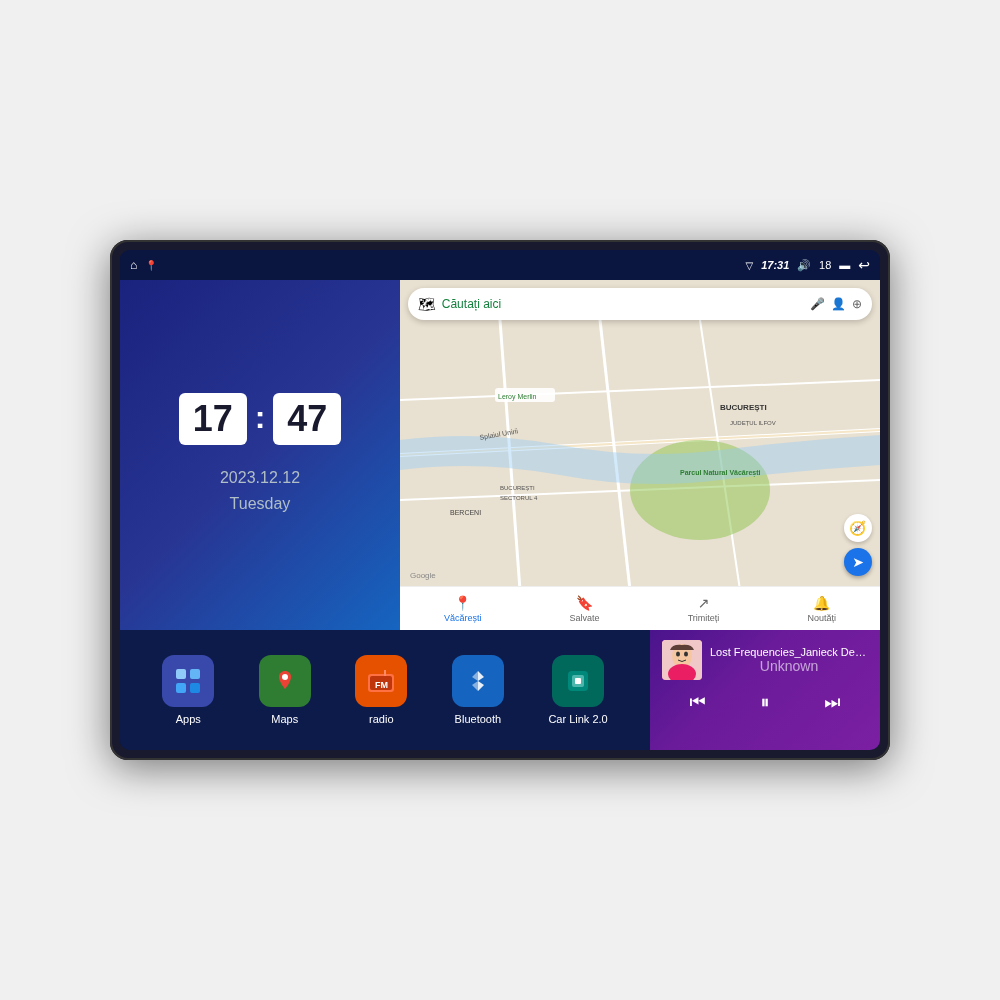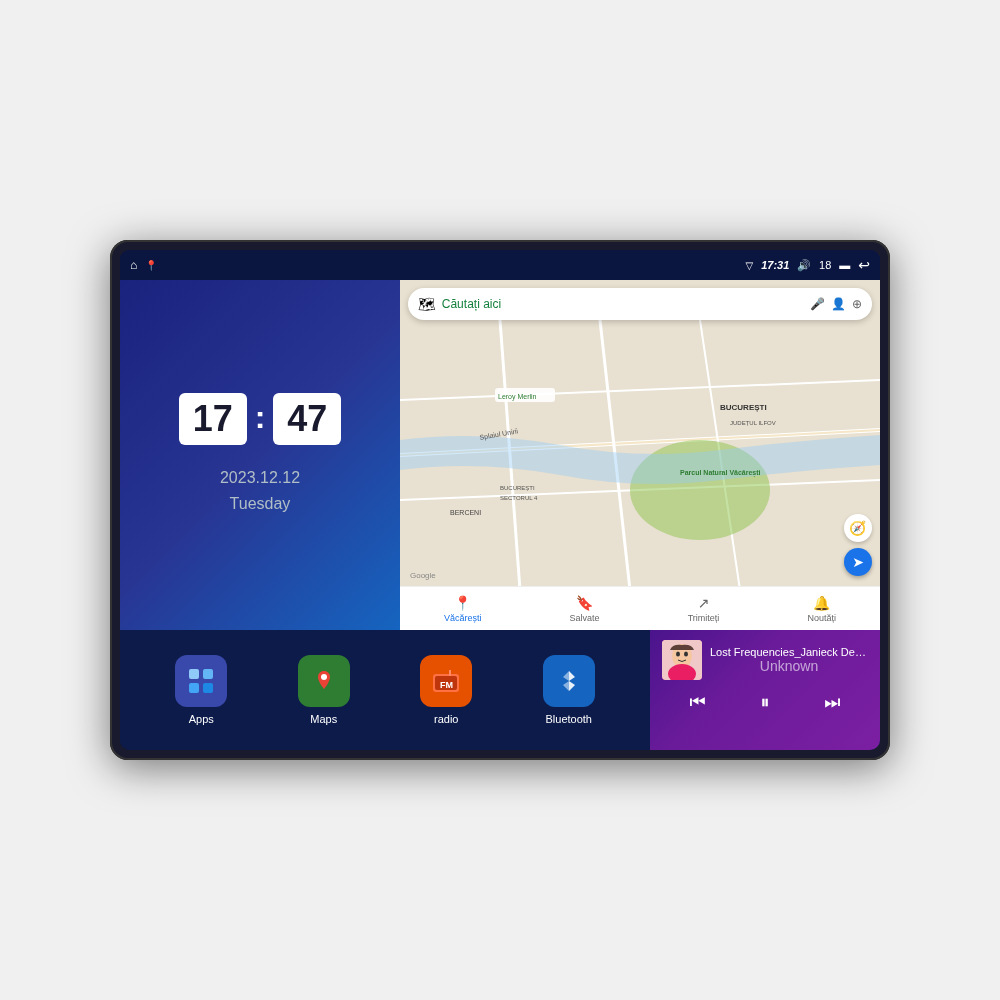--- a/index.html
+++ b/index.html
@@ -481,20 +481,30 @@
           <div class="app-item">
             <div class="app-icon bluetooth-icon">
               <svg width="28" height="28" viewBox="0 0 28 28" fill="none">
                 <polygon points="14,4 14,24 20,18 14,14 20,10" fill="white" opacity="0.9"></polygon>
                 <polygon points="14,4 8,10 14,14 8,18 14,24" fill="white" opacity="0.5"></polygon>
               </svg>
             </div>
             <span class="app-label">Bluetooth</span>
           </div>
 
+          <div class="app-item">
+            <div class="app-icon carlink-icon">
+              <svg width="28" height="28" viewBox="0 0 28 28" fill="none">
+                <rect x="4" y="4" width="20" height="20" rx="4" fill="#00897B"></rect>
+                <rect x="8" y="8" width="12" height="12" rx="2" fill="#4DB6AC"></rect>
+                <rect x="11" y="11" width="6" height="6" rx="1" fill="white"></rect>
+              </svg>
+            </div>
+            <span class="app-label">Car Link 2.0</span>
+          </div>
 
         </div>
 
         <div class="music-panel">
           <div class="music-info">
             <div class="music-thumb">
               <div class="music-thumb-face">
                 
                 <svg width="40" height="40" viewBox="0 0 40 40">
                   <rect width="40" height="40" fill="#f0c8c8"></rect>

